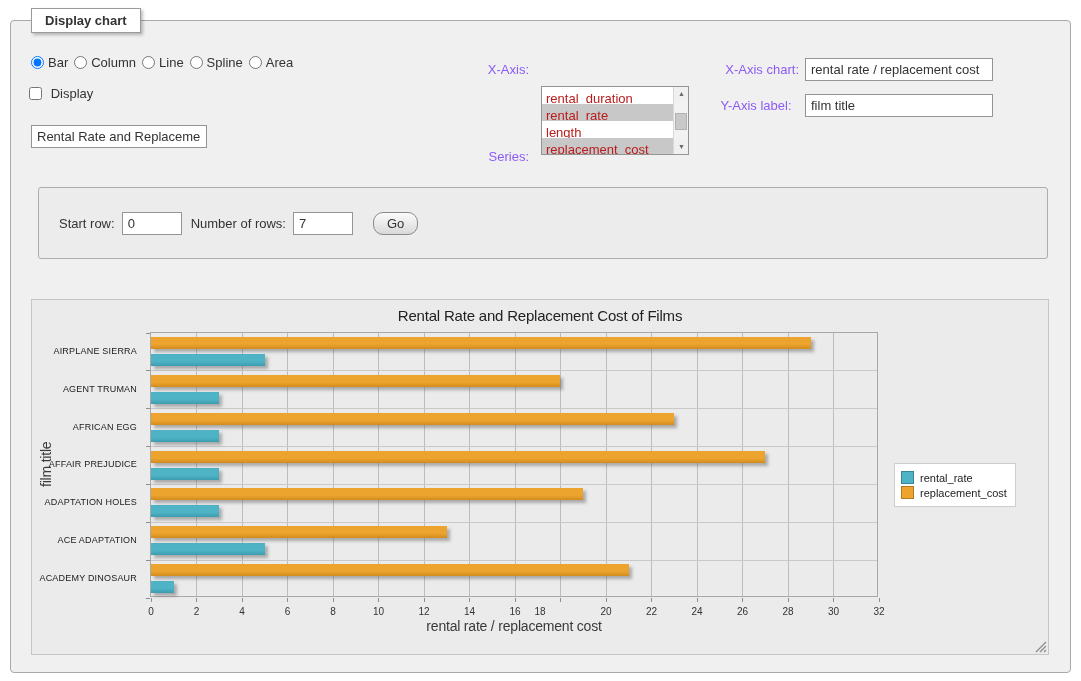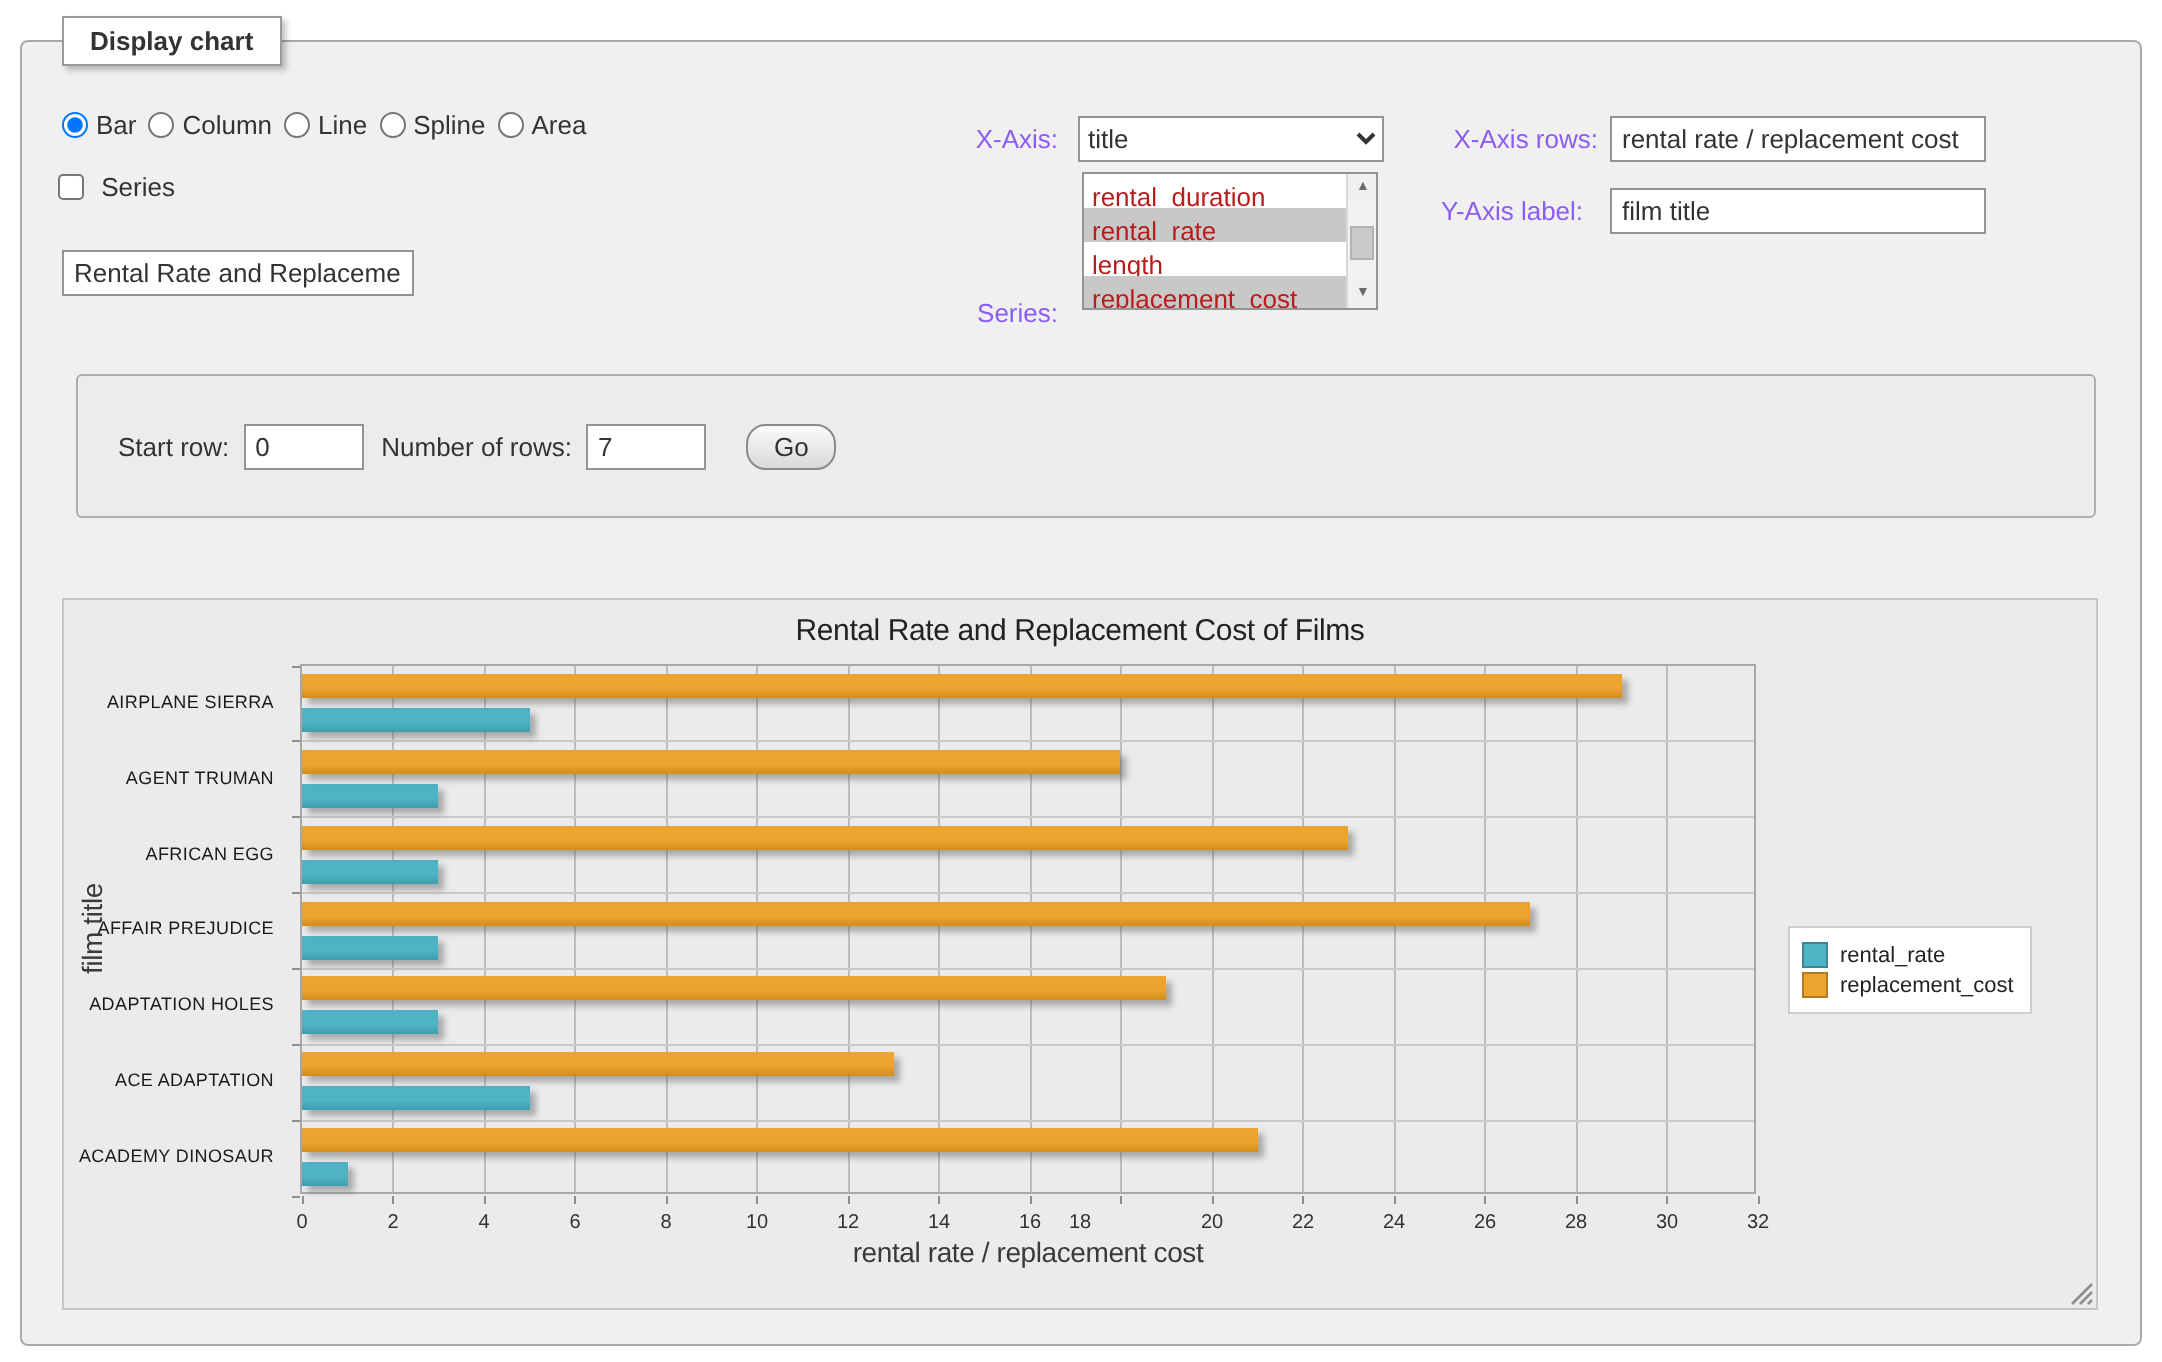--- a/index.html
+++ b/index.html
@@ -97,44 +97,43 @@
 <body>
 
 <div id="stage">
   <div class="fieldset">
     <div class="fieldset-legend">Display chart</div>
 
     <div class="radio-group"><label class="radio-item"><input type="radio" name="ctype" checked="" style=""><span>Bar</span></label><label class="radio-item"><input type="radio" name="ctype" style=""><span>Column</span></label><label class="radio-item"><input type="radio" name="ctype" style=""><span>Line</span></label><label class="radio-item"><input type="radio" name="ctype" style=""><span>Spline</span></label><label class="radio-item"><input type="radio" name="ctype" style=""><span>Area</span></label></div>
 
     <label class="stacked-row">
       <input type="checkbox" style="">
-      <span>Series</span>
+      <span>Display</span>
     </label>
 
     <input class="title-input" value="Rental Rate and Replacement Cost of Films" style="">
 
     <span class="ctl-label" id="xaxis-label-txt">X-Axis:</span>
-    <select class="xaxis-select"><option>title</option></select>
 
     <span class="ctl-label" id="series-label-txt">Series:</span>
     <div class="listbox">
       <div class="listbox-options">
           <div class="series-option">rental_duration</div>
           <div class="series-option selected">rental_rate</div>
           <div class="series-option">length</div>
           <div class="series-option selected">replacement_cost</div>
         </div>
       <div class="scrollbar">
         <div class="sb-btn sb-up">▲</div>
         <div class="sb-thumb"></div>
         <div class="sb-btn sb-down">▼</div>
       </div>
     </div>
 
-    <span class="ctl-label" id="xlabel-txt">X-Axis rows:</span>
+    <span class="ctl-label" id="xlabel-txt">X-Axis chart:</span>
     <input class="axis-input" id="xlabel-input" value="rental rate / replacement cost" style="">
 
     <span class="ctl-label" id="ylabel-txt">Y-Axis label:</span>
     <input class="axis-input" id="ylabel-input" value="film title" style="">
 
     <div class="rows-box">
       <label>Start row:</label>
       <input class="small-input" value="0" style="">
       <label id="numrows-label">Number of rows:</label>
       <input class="small-input" value="7" style="">

